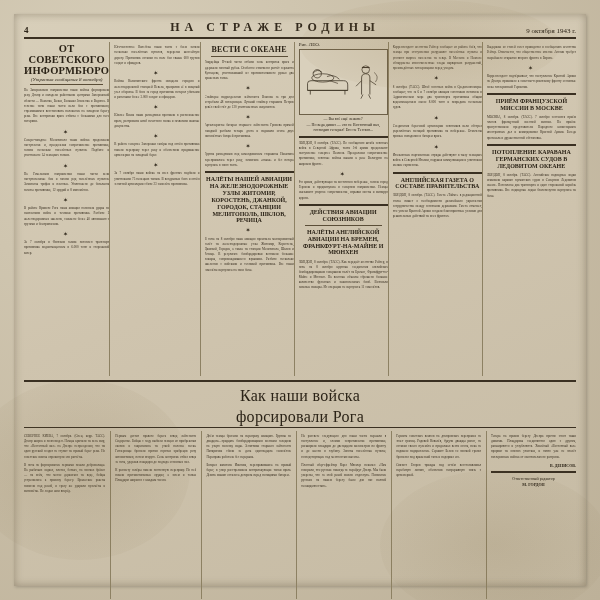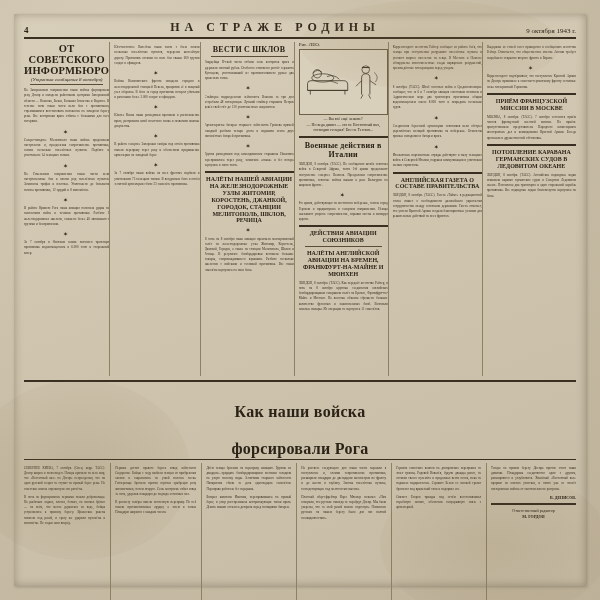--- a/index.html
+++ b/index.html
@@ -147,23 +147,23 @@
     line-height: 1.3;
   }
   .cartoon-label {
     font-size: 5px;
     margin-bottom: 1px;
   }
   
   .feature-title {
     text-align: center;
     font-size: 16px;
-    font-weight: bold;
+    font-weight: normal;
     line-height: 1.05;
-    margin: 20px 0 1px 0;
+    margin: 4px 0 1px 0;
     letter-spacing: 0.3px;
   }
   .feature-box {
     border-top: 2px solid #3a3022;
     border-bottom: 1px solid #3a3022;
     margin-top: 4px;
     padding-top: 2px;
   }
   .lower {
     display: flex;
@@ -227,21 +227,21 @@
         <p class="txt ind">Войска Калининского фронта овладели городом и железнодорожной станцией Невель, превратив её в мощный узел обороны. В боях за город противник потерял убитыми и ранеными более 3.000 солдат и офицеров.</p>
         <div class="star">✶</div>
         <p class="txt ind">Южнее Киева наши разведчики проникли в расположение врага, разгромили штаб пехотного полка и захватили важные документы.</p>
         <div class="star">✶</div>
         <p class="txt ind">В районе севернее Запорожья сапёры под огнём противника навели переправу через реку и обеспечили продвижение артиллерии на западный берег.</p>
         <div class="star">✶</div>
         <p class="txt ind">За 7 октября наши войска на всех фронтах подбили и уничтожили 75 немецких танков. В воздушных боях и огнём зенитной артиллерии сбито 23 самолёта противника.</p>
       </div>
 
       <div class="col c3 rule-l">
-        <h2 class="head">ВЕСТИ С ШКЛОВ</h2>
+        <h2 class="head">ВЕСТИ С ОКЕАНЕ</h2>
         <div class="rule-thin"></div>
         <p class="txt ind">Гвардейцы Н-ской части отбили семь контратак врага и удержали занятый рубеж. Особенно отличился расчёт сержанта Кузнецова, уничтоживший из противотанкового ружья два вражеских танка.</p>
         <div class="star">✶</div>
         <p class="txt ind">Снайперы подразделения лейтенанта Власова за три дня истребили 48 гитлеровцев. Лучший снайпер старшина Петров довёл свой счёт до 120 уничтоженных оккупантов.</p>
         <div class="star">✶</div>
         <p class="txt ind">Артиллеристы батареи старшего лейтенанта Громова прямой наводкой разбили четыре дзота и подавили огонь двух миномётных батарей противника.</p>
         <div class="star">✶</div>
         <p class="txt ind">Группа разведчиков под командованием старшины Никитина переправилась через реку, захватила «языка» и без потерь вернулась в свою часть.</p>
         <div class="rule-thick"></div>
         <h3 class="subhead">НАЛЁТЫ НАШЕЙ АВИАЦИИ НА ЖЕЛЕЗНОДОРОЖНЫЕ УЗЛЫ ЖИТОМИР, КОРОСТЕНЬ, ДЖАНКОЙ, ГОРОДОК, СТАНЦИИ МЕЛИТОПОЛЬ, ШКЛОВ, РЕЧИЦА</h3>
@@ -268,21 +268,20 @@
             <circle cx="92" cy="14" r="5.5" fill="none" stroke="#3a3022" stroke-width="1"></circle>
             <path d="M86.5 11 L97.5 11" stroke="#3a3022" stroke-width="1.4"></path>
             <path d="M86 30 L78 38 M98 30 L107 36" stroke="#3a3022" stroke-width="1"></path>
             <path d="M88 50 L85 56 M96 50 L99 56" stroke="#3a3022" stroke-width="1"></path>
             <path d="M104 18 q8 6 2 14" stroke="#3a3022" stroke-width="0.8" fill="none"></path>
           </svg>
         </div>
         <div class="cartoon-cap">— Вы всё ещё лежите?</div>
         <div class="cartoon-cap">— Но ведь диван — это не Восточный вал, господин генерал! Его не Теснин...</div>
         <div class="rule-thick"></div>
-        <h2 class="head">Военные действия в Италии</h2>
         <p class="txt ind">ЛОНДОН, 8 октября. (ТАСС). По сообщению штаба союзных войск в Северной Африке, части 5-й армии продолжают наступление севернее Неаполя. Преодолевая сопротивление противника, союзные войска вышли к реке Вольтурно на широком фронте.</p>
         <div class="star">✶</div>
         <p class="txt ind">8-я армия, действующая на восточном побережье, заняла город Термоли и продвинулась в северном направлении. Немцы оказывают упорное сопротивление, взрывая мосты и минируя дороги.</p>
         <div class="rule-thick"></div>
         <h3 class="subhead">ДЕЙСТВИЯ АВИАЦИИ СОЮЗНИКОВ</h3>
         <div class="rule-thin"></div>
         <h3 class="subhead">НАЛЁТЫ АНГЛИЙСКОЙ АВИАЦИИ НА БРЕМЕН, ФРАНКФУРТ-НА-МАЙНЕ И МЮНХЕН</h3>
         <p class="txt ind">ЛОНДОН, 8 октября. (ТАСС). Как передаёт агентство Рейтер, в ночь на 8 октября крупные соединения английских бомбардировщиков совершили налёт на Бремен, Франкфурт-на-Майне и Мюнхен. На военные объекты сброшено большое количество фугасных и зажигательных бомб. Возникли сильные пожары. Из операции не вернулось 11 самолётов.</p>
       </div>
 

